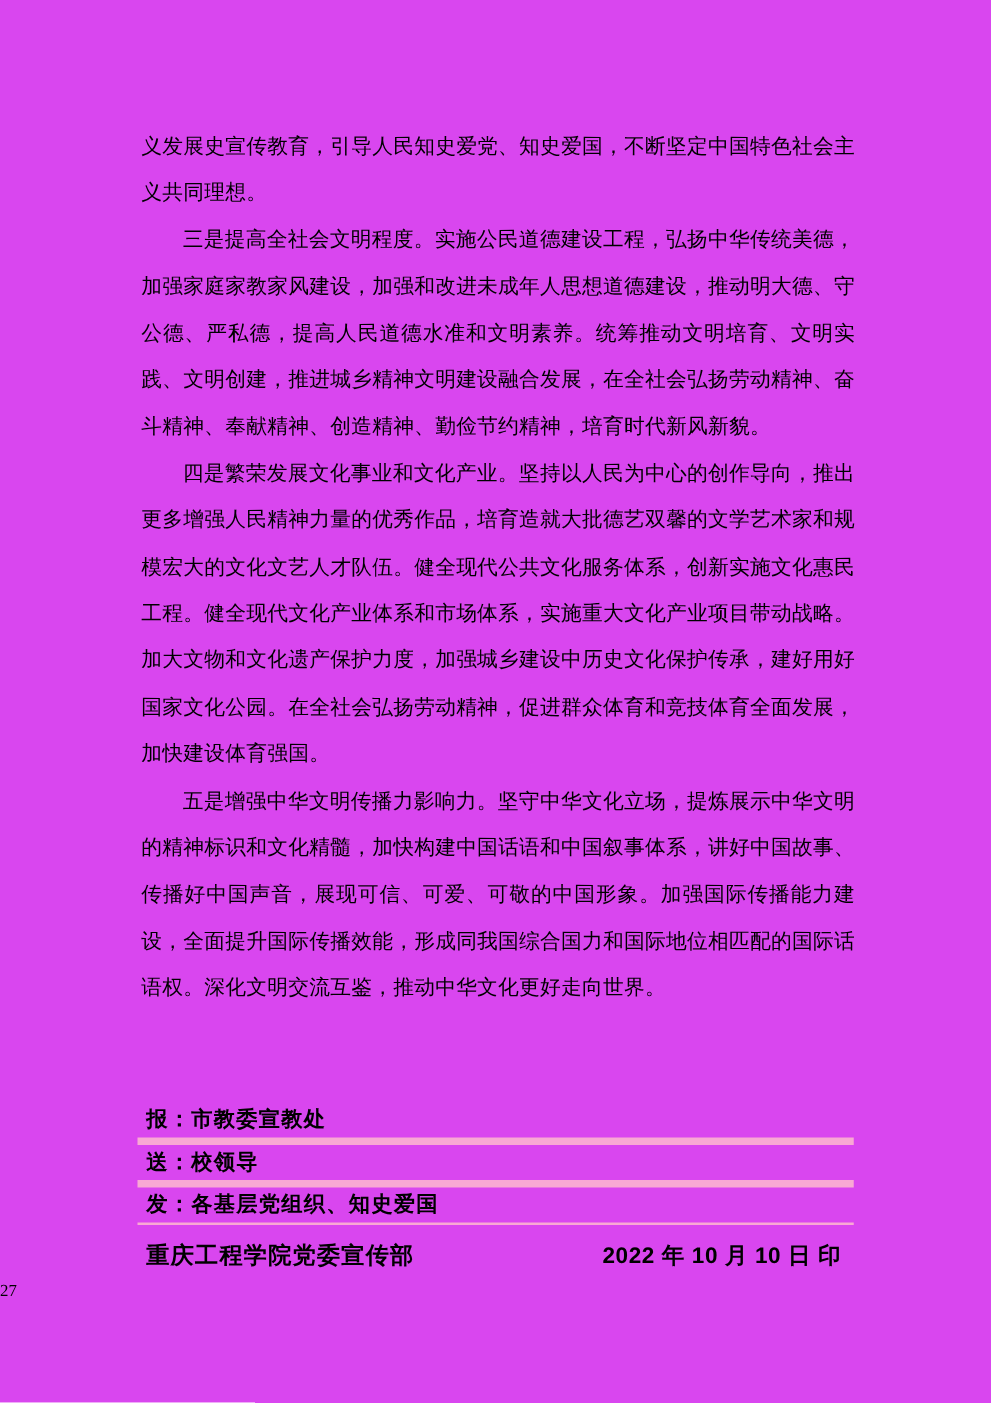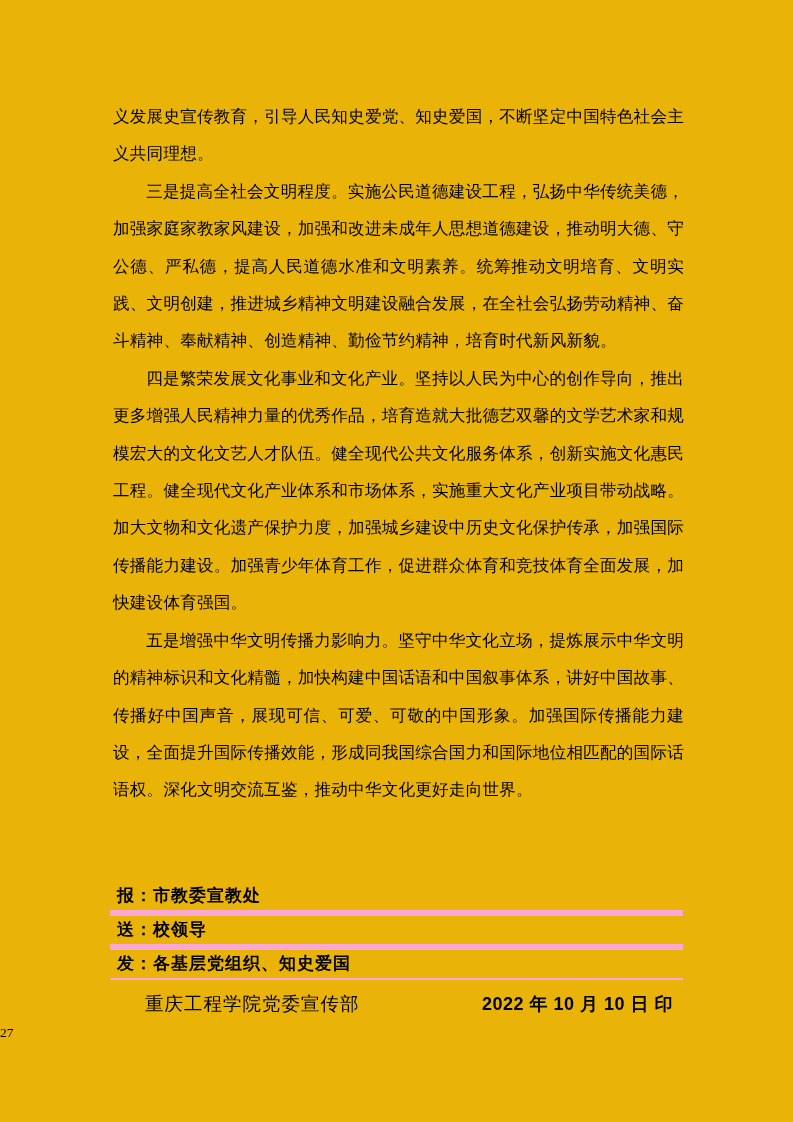--- a/index.html
+++ b/index.html
@@ -4,21 +4,21 @@
 <style>
   html, body {
     margin: 0;
     padding: 0;
     background: #ffffff;
   }
   .page {
     position: relative;
     width: 793px;
     height: 1122px;
-    background: #eab308;
+    background: #d946ef;
     color: #000000;
     overflow: hidden;
     font-family: "Liberation Serif", "DejaVu Serif", serif;
   }
   
   .body-text {
     position: absolute;
     left: 113px;
     top: 98px;
     width: 571px;
@@ -59,24 +59,23 @@
   }
   .issuer-row {
     display: flex;
     justify-content: space-between;
     align-items: baseline;
     margin-top: 11px;
     padding-left: 7px;
     padding-right: 10px;
   }
   .issuer {
-    font-weight: normal;
+    font-weight: bold;
     font-size: 18.5px;
     letter-spacing: 1px;
-    margin-left: 28px;
   }
   .print-date {
     font-weight: bold;
     font-size: 18px;
     letter-spacing: 0.5px;
   }
   .page-number {
     position: absolute;
     top: 1025px;
     left: 0;
@@ -88,21 +87,21 @@
   }
 </style>
 </head>
 <body>
 
 <div class="page">
 
   <div class="body-text">
     <p>义发展史宣传教育，引导人民知史爱党、知史爱国，不断坚定中国特色社会主义共同理想。</p>
     <p class="indent">三是提高全社会文明程度。实施公民道德建设工程，弘扬中华传统美德，加强家庭家教家风建设，加强和改进未成年人思想道德建设，推动明大德、守公德、严私德，提高人民道德水准和文明素养。统筹推动文明培育、文明实践、文明创建，推进城乡精神文明建设融合发展，在全社会弘扬劳动精神、奋斗精神、奉献精神、创造精神、勤俭节约精神，培育时代新风新貌。</p>
-    <p class="indent">四是繁荣发展文化事业和文化产业。坚持以人民为中心的创作导向，推出更多增强人民精神力量的优秀作品，培育造就大批德艺双馨的文学艺术家和规模宏大的文化文艺人才队伍。健全现代公共文化服务体系，创新实施文化惠民工程。健全现代文化产业体系和市场体系，实施重大文化产业项目带动战略。加大文物和文化遗产保护力度，加强城乡建设中历史文化保护传承，加强国际传播能力建设。加强青少年体育工作，促进群众体育和竞技体育全面发展，加快建设体育强国。</p>
+    <p class="indent">四是繁荣发展文化事业和文化产业。坚持以人民为中心的创作导向，推出更多增强人民精神力量的优秀作品，培育造就大批德艺双馨的文学艺术家和规模宏大的文化文艺人才队伍。健全现代公共文化服务体系，创新实施文化惠民工程。健全现代文化产业体系和市场体系，实施重大文化产业项目带动战略。加大文物和文化遗产保护力度，加强城乡建设中历史文化保护传承，建好用好国家文化公园。在全社会弘扬劳动精神，促进群众体育和竞技体育全面发展，加快建设体育强国。</p>
     <p class="indent">五是增强中华文明传播力影响力。坚守中华文化立场，提炼展示中华文明的精神标识和文化精髓，加快构建中国话语和中国叙事体系，讲好中国故事、传播好中国声音，展现可信、可爱、可敬的中国形象。加强国际传播能力建设，全面提升国际传播效能，形成同我国综合国力和国际地位相匹配的国际话语权。深化文明交流互鉴，推动中华文化更好走向世界。</p>
   </div>
 
   <div class="footer-block">
     <div class="dist-row">报：市教委宣教处</div>
     <div class="dist-row">送：校领导</div>
     <div class="dist-row last">发：各基层党组织、知史爱国</div>
     <div class="issuer-row">
       <span class="issuer">重庆工程学院党委宣传部</span>
       <span class="print-date">2022 年 10 月 10 日  印</span>

